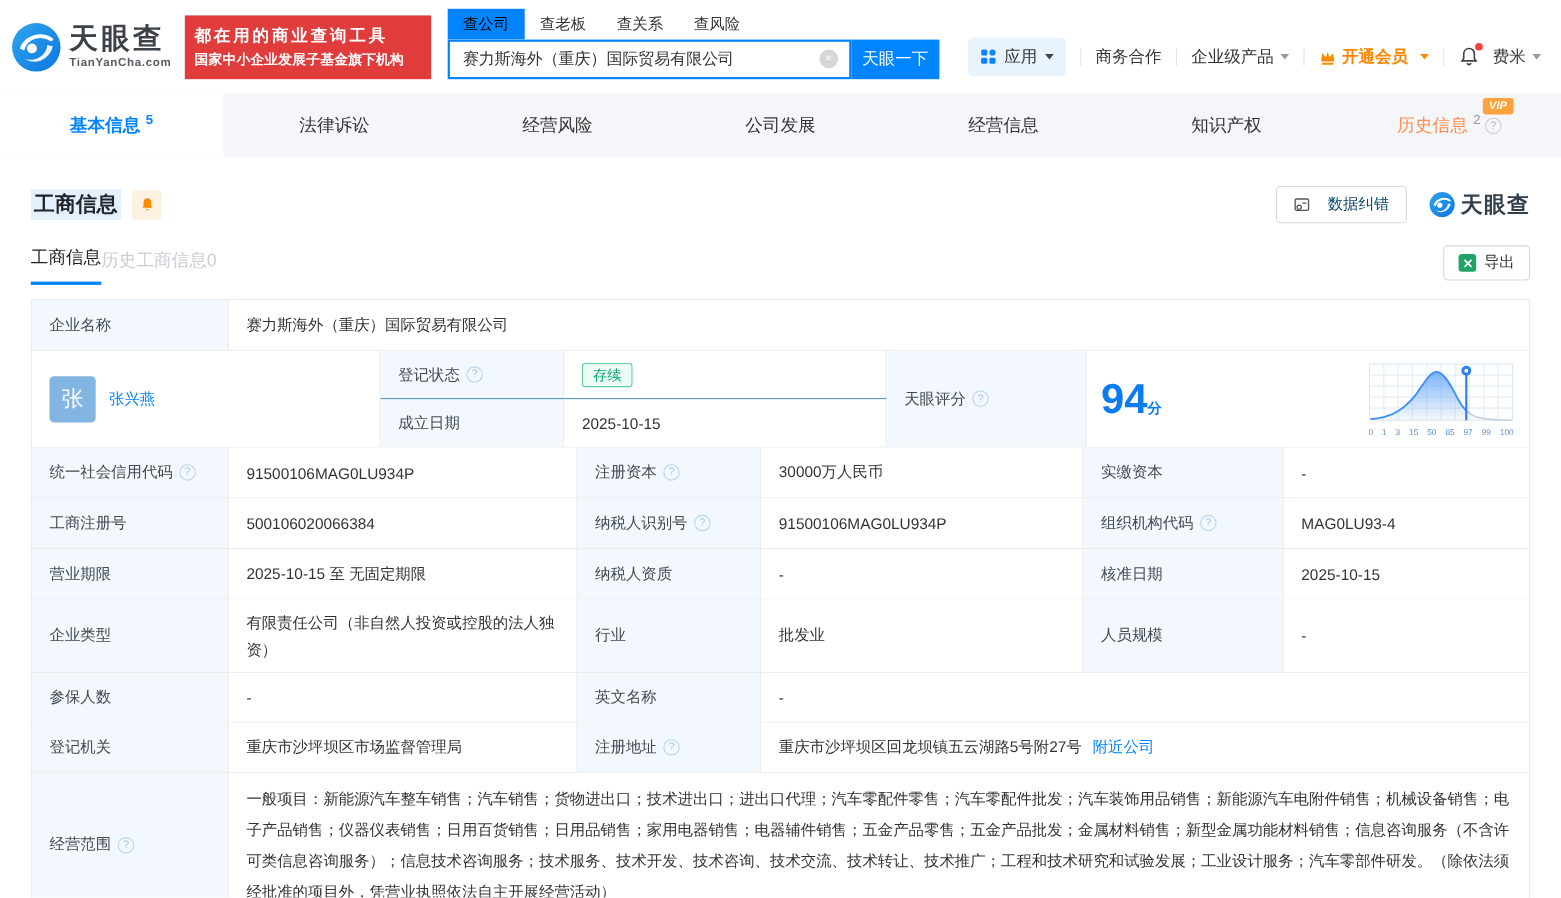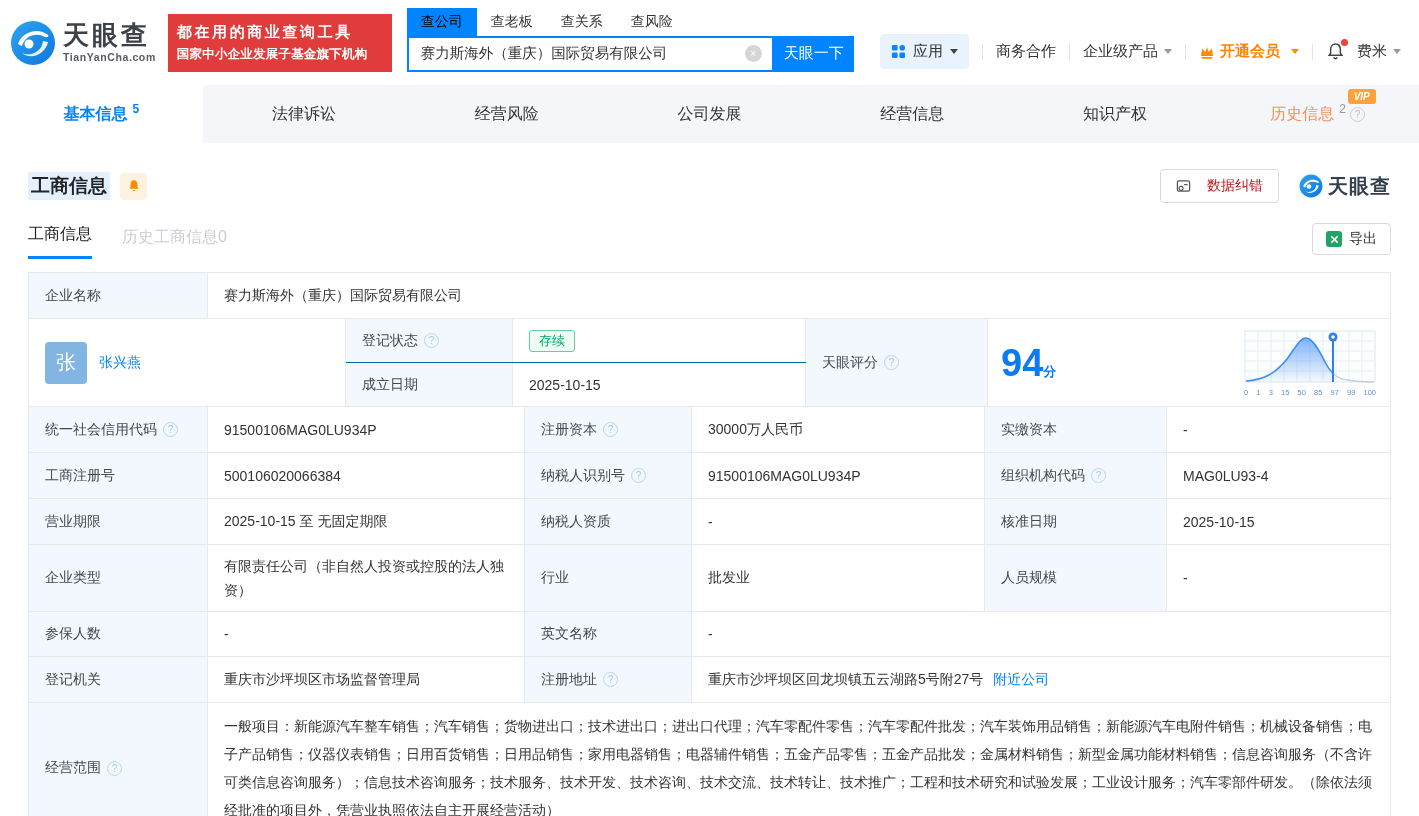--- a/index.html
+++ b/index.html
@@ -36,27 +36,27 @@
   .tab-history{color:#ff8d4e;}
   .tab-history .tab-count{color:#999;}
   .vip-badge{position:absolute;top:4px;left:calc(50% + 30px);background:#ffa13d;color:#fff;font-size:10px;font-weight:bold;font-style:italic;padding:1px 6px;border-radius:3px;line-height:13px;}
   .q{display:inline-flex;width:15px;height:15px;border-radius:50%;border:1px solid #b9d6f1;color:#a3c8ec;font-size:10px;align-items:center;justify-content:center;margin-left:6px;box-sizing:border-box;flex:none;cursor:pointer;}
   .q.gray{border-color:#d0d0d0;color:#bbb;margin-left:4px;}
   .content{padding:0 28px;}
   .sec-head{display:flex;align-items:center;margin-top:26px;height:34px;}
   .sec-title{font-size:19px;font-weight:bold;color:#21252b;background:#e4f1fd;padding:1px 3px;}
   .bell-btn{margin-left:10px;width:27px;height:27px;background:#fdf1e1;border-radius:4px;display:flex;align-items:center;justify-content:center;cursor:pointer;}
   .sec-right{margin-left:auto;display:flex;align-items:center;gap:20px;}
-  .corr-btn{display:flex;align-items:center;gap:16px;border:1px solid #d9d9d9;border-radius:4px;padding:7px 15px;font-size:14px;color:#b91c1c;background:#fff;cursor:pointer;}
+  .corr-btn{display:flex;align-items:center;gap:16px;border:1px solid #d9d9d9;border-radius:4px;padding:7px 15px;font-size:14px;color:#0c4a6e;background:#fff;cursor:pointer;}
   .wm-logo{display:flex;align-items:center;gap:5px;}
   .wm-text{font-size:20px;font-weight:bold;color:#333f4d;letter-spacing:1px;}
   .subtab-row{display:flex;align-items:flex-end;margin-top:20px;}
   .subtab{font-size:16px;color:#222;padding-bottom:11px;cursor:pointer;}
   .subtab.active{border-bottom:3px solid #0084ff;}
-  .subtab.inactive{color:#c9ced4;margin-left:30px;}
+  .subtab.inactive{color:#c9ced4;}
   .export-btn{margin-left:auto;display:flex;align-items:center;gap:7px;border:1px solid #d9d9d9;border-radius:4px;padding:6px 13px;font-size:14px;color:#333;background:#fff;cursor:pointer;margin-bottom:4px;}
   .xls-icon{width:16px;height:16px;background:#21a366;border-radius:3px;display:flex;align-items:center;justify-content:center;}
   .tbl{margin-top:13px;border:1px solid #e9e9e9;}
   .row{display:flex;border-bottom:1px solid #e9e9e9;}
   .row:last-child{border-bottom:none;}
   .cell{box-sizing:border-box;padding:0 16px;display:flex;align-items:center;font-size:14px;border-right:1px solid #e9e9e9;}
   .cell.last{border-right:none;}
   .lbl{background:#f2f8fd;color:#42494f;}
   .val{color:#333;background:#fff;}
   .w-l1{width:179px;flex:none;}.w-v1{width:317px;flex:none;}.w-l2{width:167px;flex:none;}

